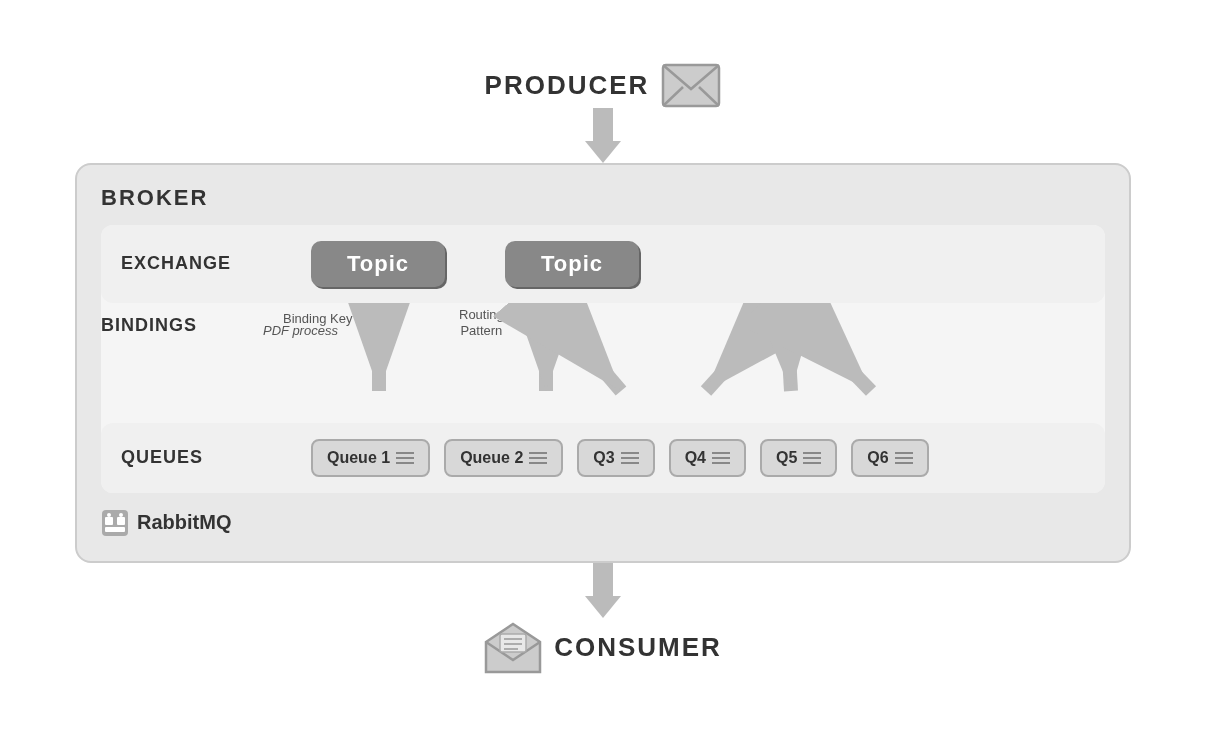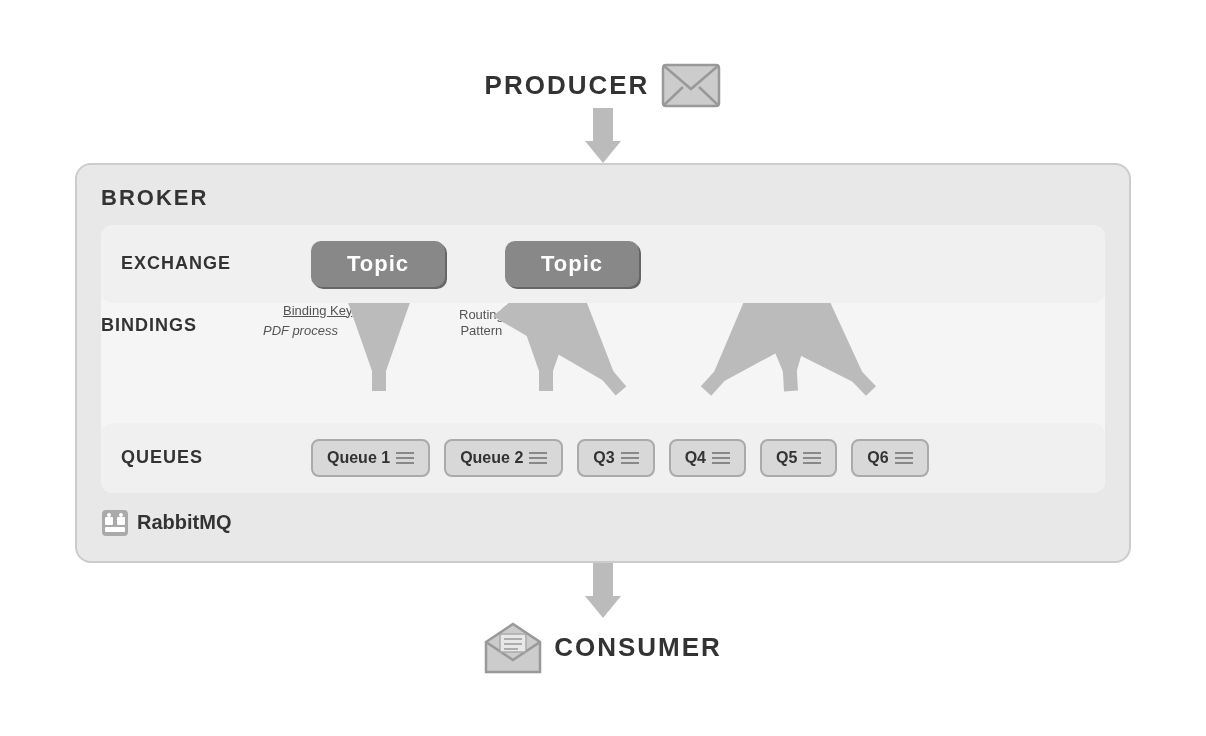--- a/index.html
+++ b/index.html
@@ -212,21 +212,21 @@
           <button class="exchange-btn">Topic</button>
           <button class="exchange-btn">Topic</button>
         </div>
       </div>
 
       <div class="bindings-section" style="position:relative;display:flex;align-items:flex-start;height:120px;">
         <div class="bindings-label" style="padding-top:12px;">BINDINGS</div>
 
         <div style="flex:1;position:relative;height:120px;padding-left:60px;">
 
-          <div style="position:absolute;left:52px;top:0;font-size:13px;color:#555;text-align:right;text-decoration:underline;">
+          <div style="position:absolute;left:52px;top:8px;font-size:13px;color:#555;text-align:right;">
             <span>Binding Key</span>
           </div>
           <div style="position:absolute;left:32px;top:20px;font-size:13px;color:#555;font-style:italic;">
             <span>PDF process</span>
           </div>
           <div style="position:absolute;left:228px;top:4px;font-size:13px;color:#555;text-align:center;line-height:1.3;">
             Routing<br>Pattern
           </div>
 
           <svg width="900" height="120" viewBox="0 0 900 120" style="position:absolute;left:0;top:0;">

